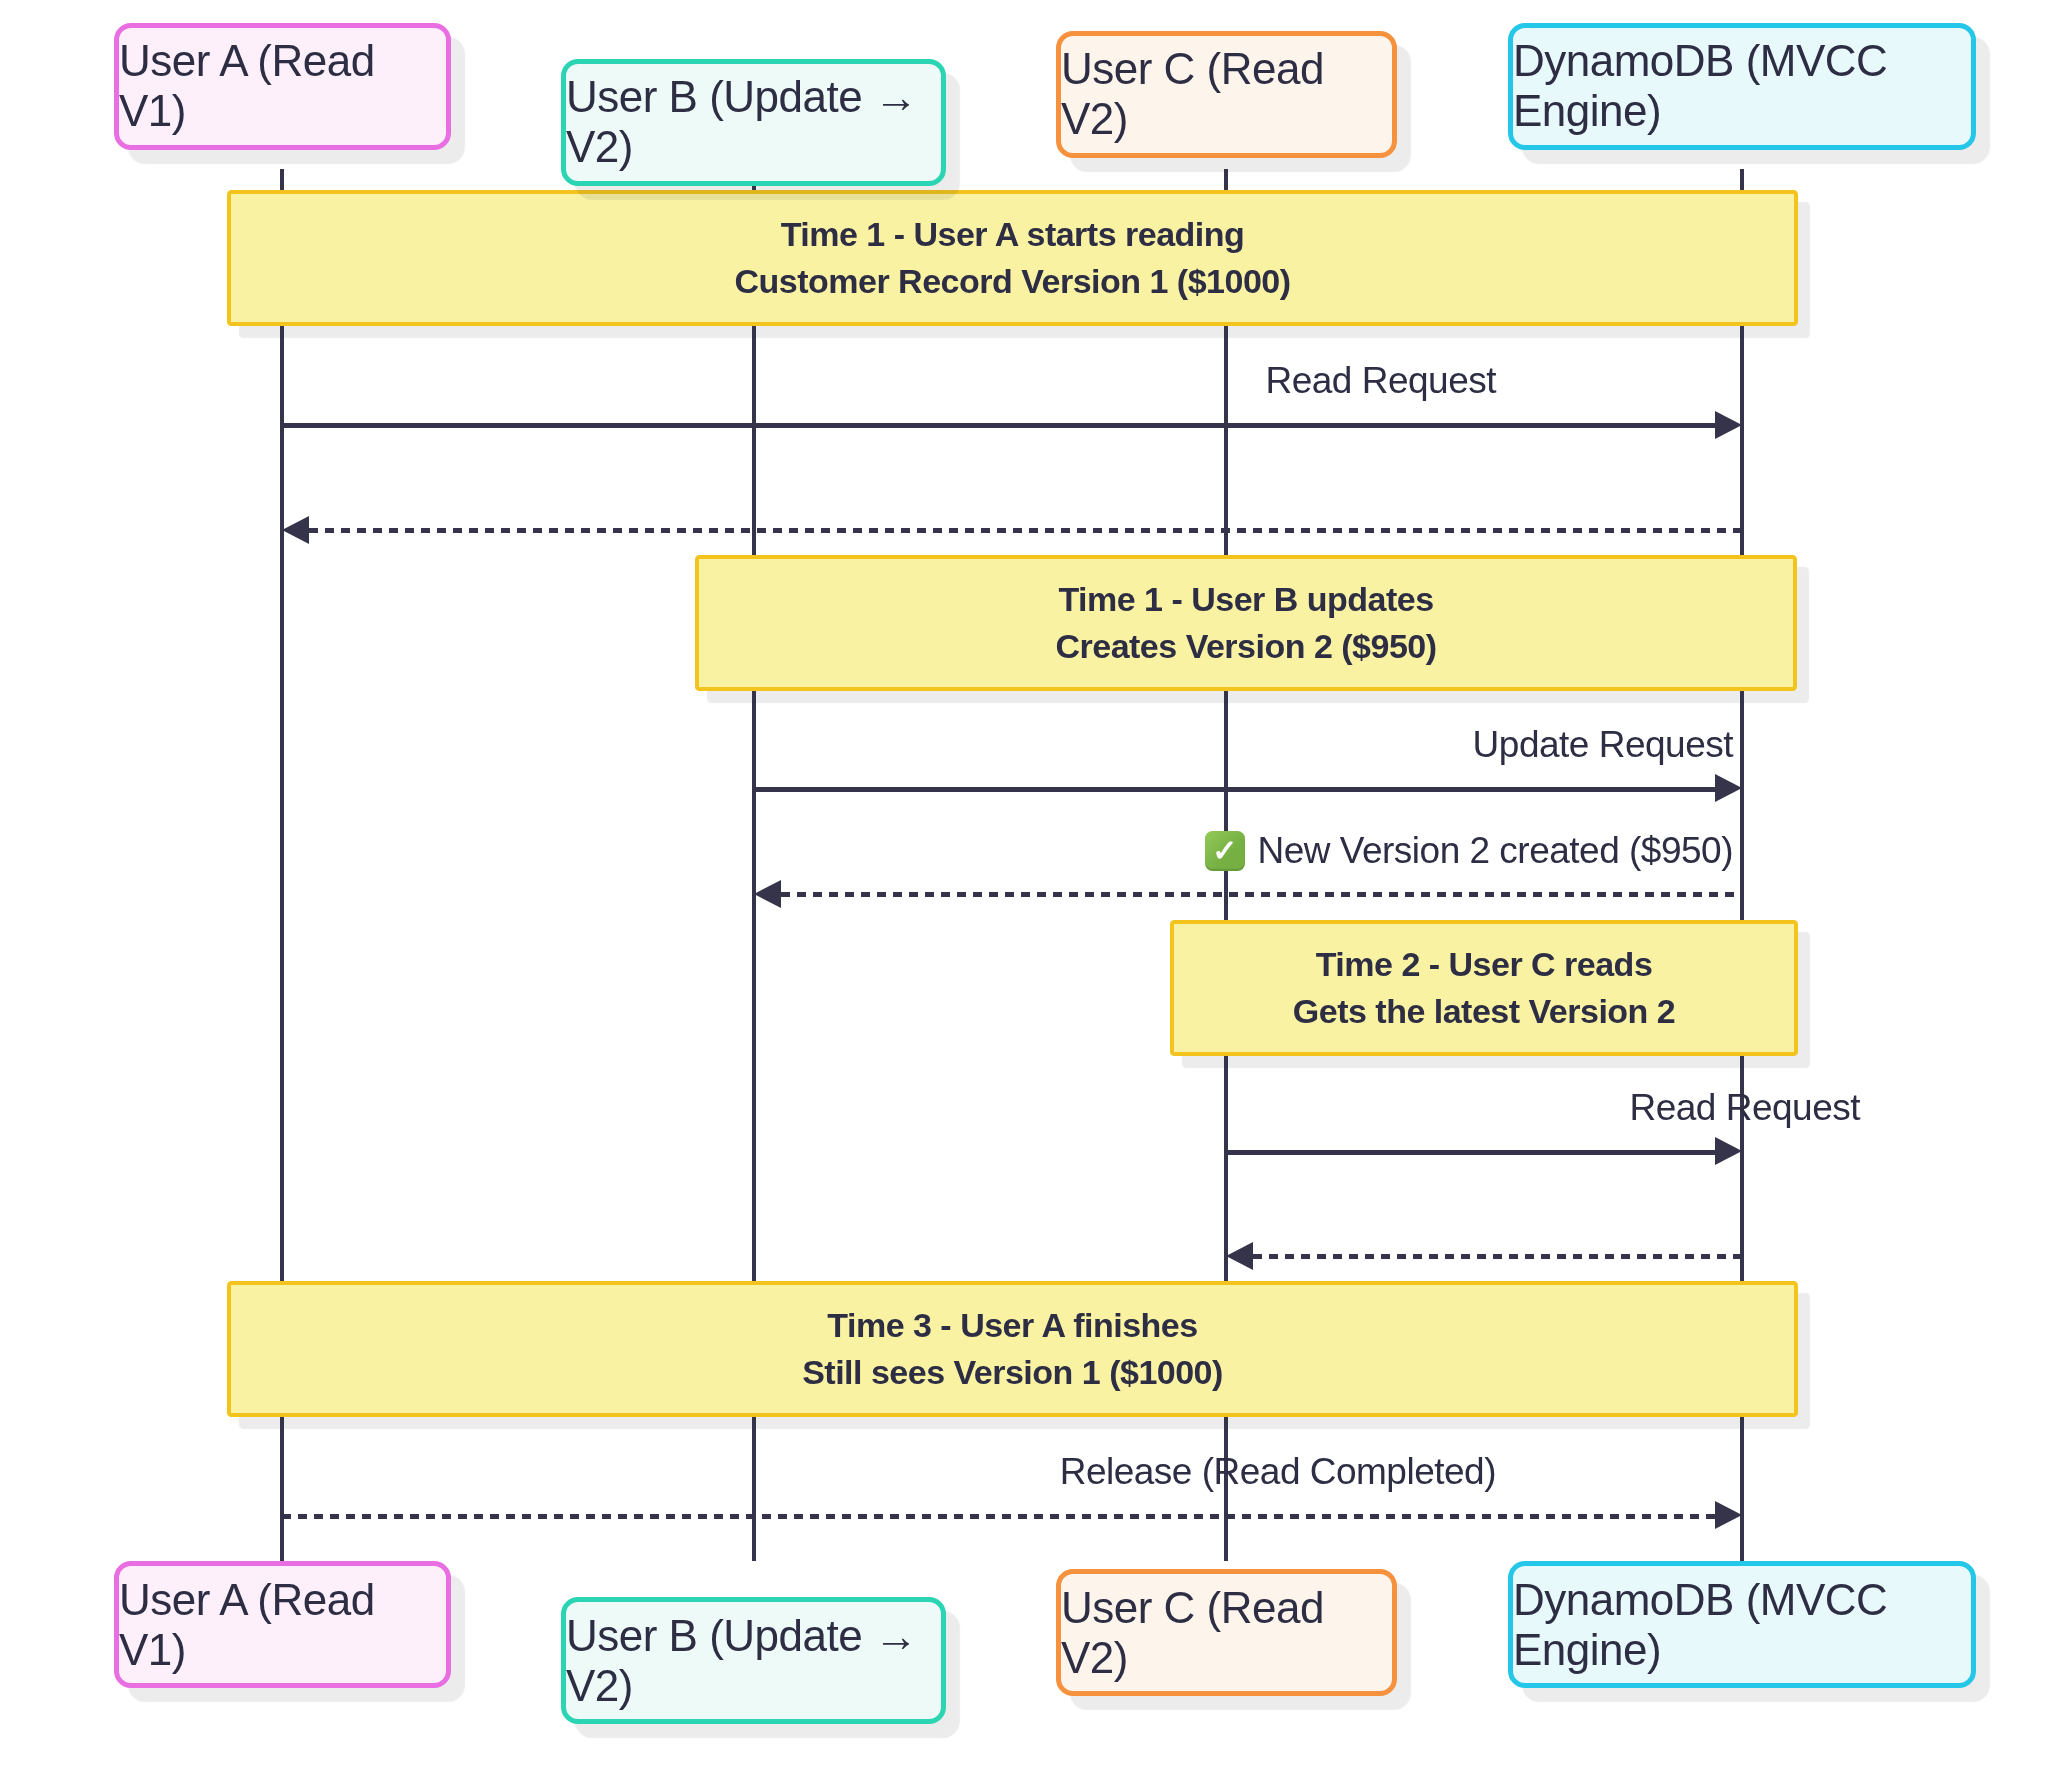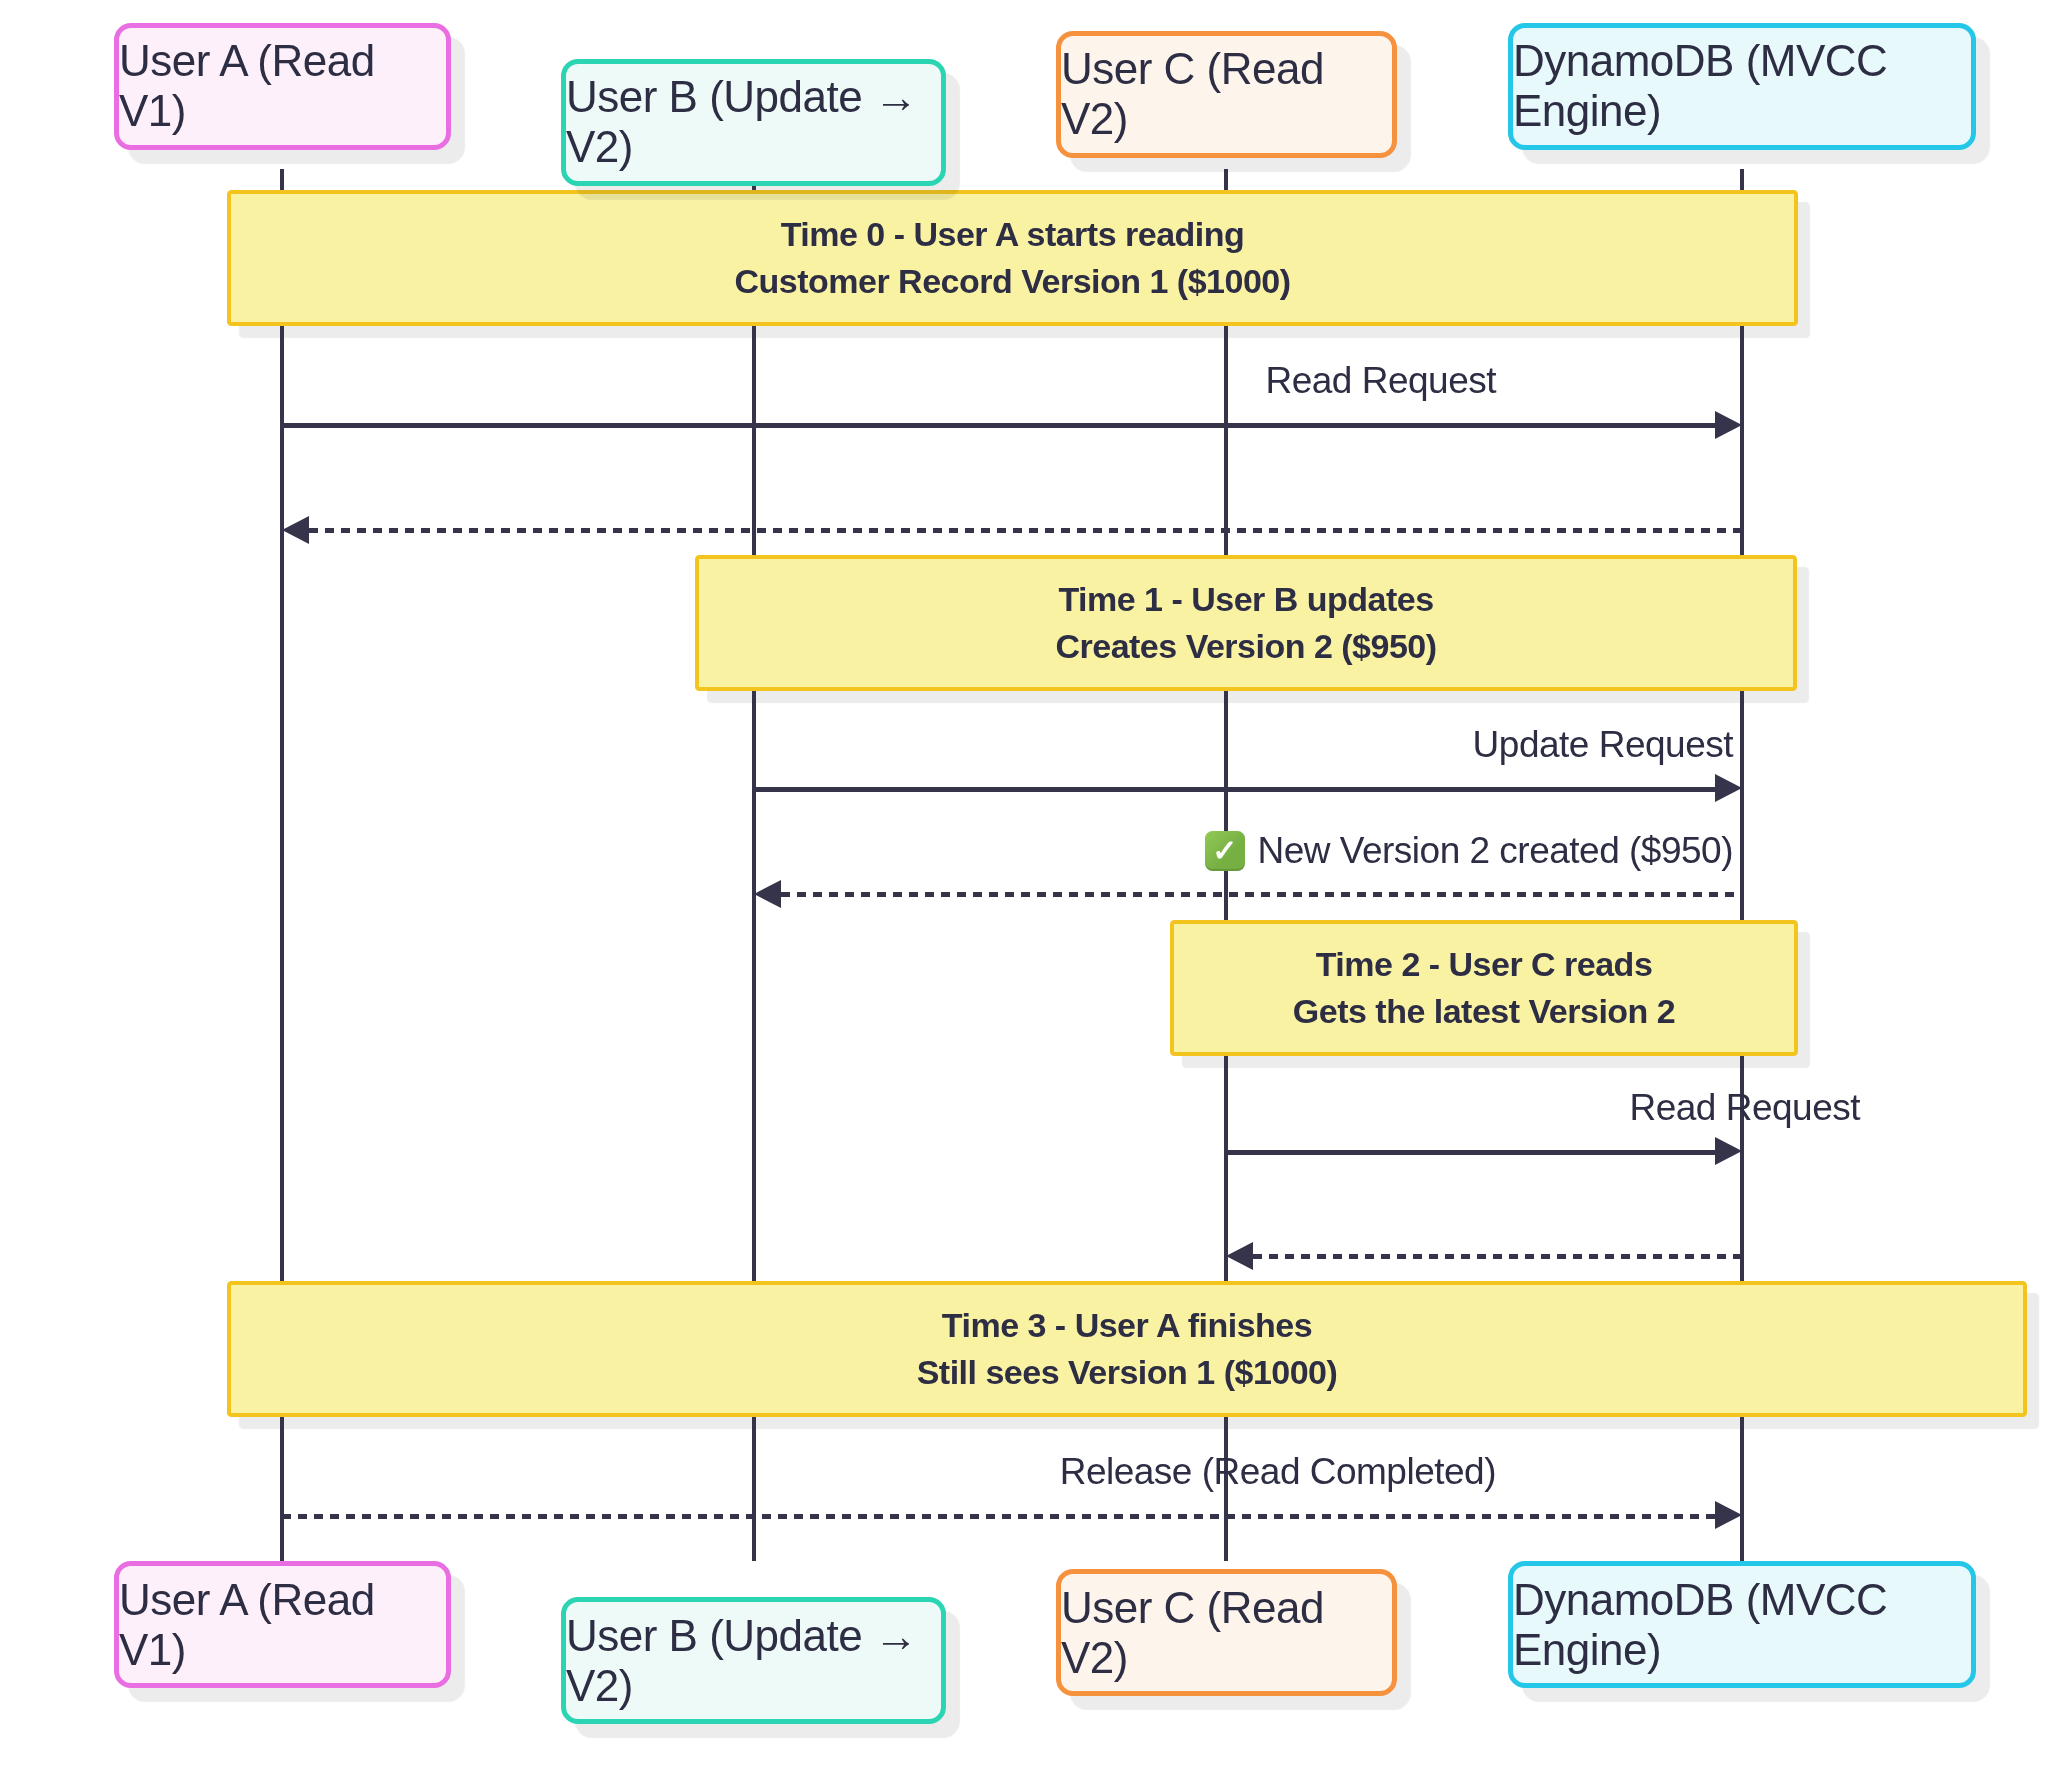--- a/index.html
+++ b/index.html
@@ -63,21 +63,21 @@
       <span>User B (Update → V2)</span>
     </div>
   <div class="participant p-user-c" style="left:1056px;top:22.6px;width:341px">
       <span>User C (Read V2)</span>
     </div>
   <div class="participant p-dynamodb" style="left:1508px;top:22.6px;width:468px">
       <span>DynamoDB (MVCC Engine)</span>
     </div>
 
   <div class="note" style="left:227px;top:190px;width:1571px">
-    <span>Time 0 - User A starts reading</span>
+    <span>Time 1 - User A starts reading</span>
     <span>Customer Record Version 1 ($1000)</span>
   </div>
 
   <div class="msg-label" style="left:527px;top:359px;width:969px">
       <span>Read Request</span>
     </div>
   <div class="msg-line solid" style="left:282px;top:423px;width:1436px"></div>
   <div class="arrowhead right" style="left:1715px;top:411px"></div>
 
   <div class="msg-line dashed" style="left:309px;top:528px;width:1433px"></div>
@@ -110,21 +110,21 @@
 
   <div class="msg-label" style="left:1107px;top:1086px;width:753px">
       <span>Read Request</span>
     </div>
   <div class="msg-line solid" style="left:1226px;top:1150px;width:489px"></div>
   <div class="arrowhead right" style="left:1715px;top:1137px"></div>
 
   <div class="msg-line dashed" style="left:1253px;top:1254px;width:489px"></div>
   <div class="arrowhead left" style="left:1226px;top:1242px"></div>
 
-  <div class="note" style="left:227px;top:1281px;width:1800px">
+  <div class="note" style="left:227px;top:1281px;width:1571px">
     <span>Time 3 - User A finishes</span>
     <span>Still sees Version 1 ($1000)</span>
   </div>
 
   <div class="msg-label" style="left:527px;top:1450px;width:969px">
       <span>Release (Read Completed)</span>
     </div>
   <div class="msg-line dashed" style="left:282px;top:1514px;width:1433px"></div>
   <div class="arrowhead right" style="left:1715px;top:1501px"></div>
 

